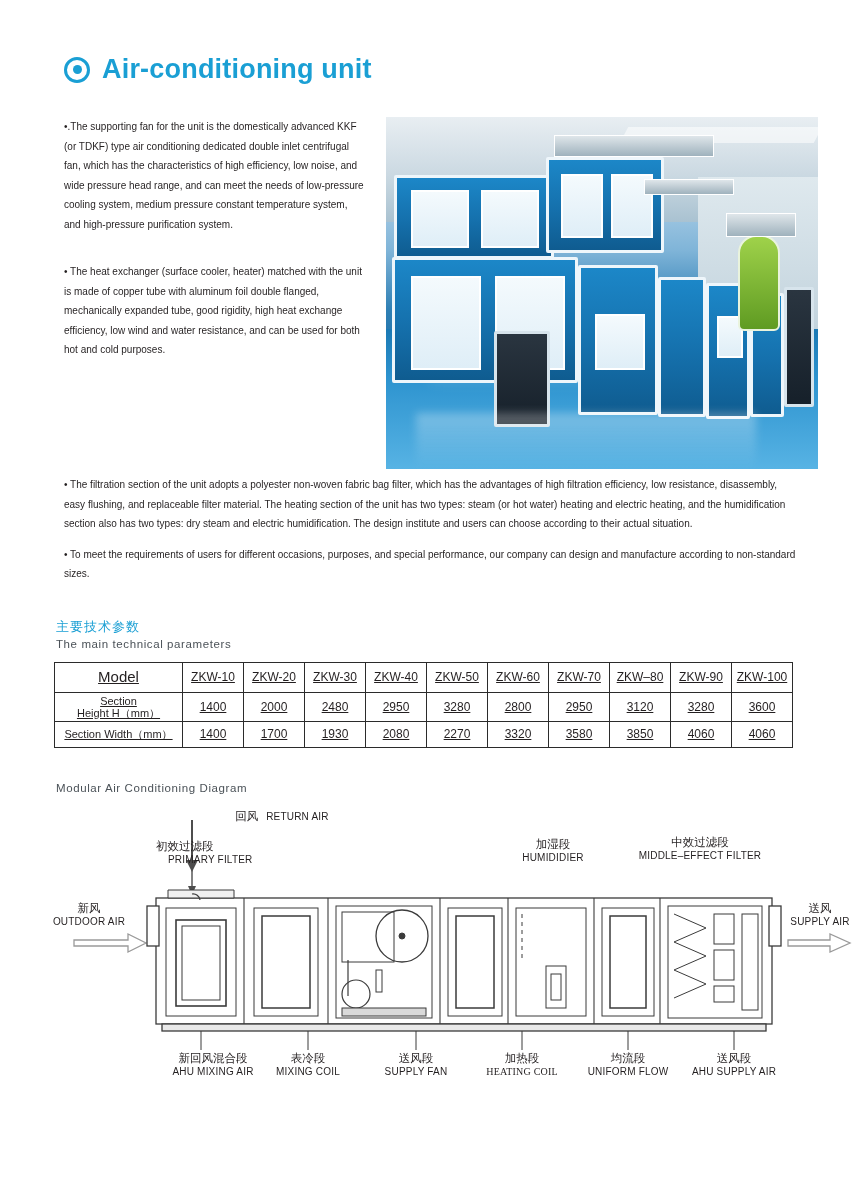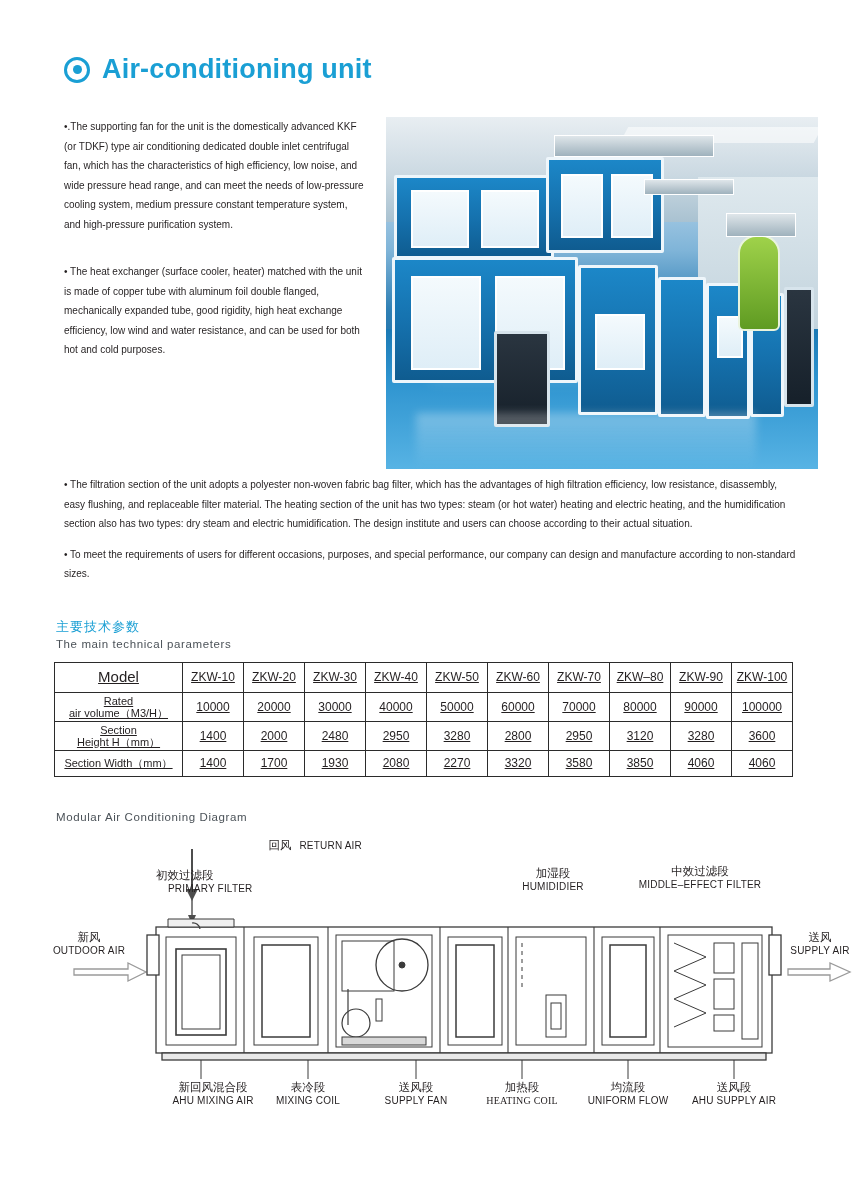--- a/index.html
+++ b/index.html
@@ -247,36 +247,20 @@
           <td class="val">ZKW-10</td>
           <td class="val">ZKW-20</td>
           <td class="val">ZKW-30</td>
           <td class="val">ZKW-40</td>
           <td class="val">ZKW-50</td>
           <td class="val">ZKW-60</td>
           <td class="val">ZKW-70</td>
           <td class="val">ZKW–80</td>
           <td class="val">ZKW-90</td>
           <td class="val">ZKW-100</td>
-        </tr>
-        <tr>
-          <td class="rowhead">
-            <span class="sub">Rated</span>
-            <span class="sub">air volume（M3/H）</span>
-          </td>
-          <td class="val">10000</td>
-          <td class="val">20000</td>
-          <td class="val">30000</td>
-          <td class="val">40000</td>
-          <td class="val">50000</td>
-          <td class="val">60000</td>
-          <td class="val">70000</td>
-          <td class="val">80000</td>
-          <td class="val">90000</td>
-          <td class="val">100000</td>
         </tr>
         <tr>
           <td class="rowhead">
             <span class="sub">Section</span>
             <span class="sub">Height H（mm）</span>
           </td>
           <td class="val">1400</td>
           <td class="val">2000</td>
           <td class="val">2480</td>
           <td class="val">2950</td>
@@ -403,21 +387,21 @@
       <g stroke="#3b3b3b" stroke-width="1" fill="none">
         <path d="M185 221 L185 240"></path>
         <path d="M292 221 L292 240"></path>
         <path d="M400 221 L400 240"></path>
         <path d="M506 221 L506 240"></path>
         <path d="M612 221 L612 240"></path>
         <path d="M718 221 L718 240"></path>
       </g>
     </svg>
 
-    <div class="lbl" style="left:186px; top:0px; width:160px; text-align:right;">
+    <div class="lbl" style="left:186px; top:0px; width:160px; text-align:center;">
       <span class="cn" style="display:inline-block; vertical-align:middle;">回风</span>
       <span class="en" style="display:inline-block; vertical-align:middle; margin-left:5px;">RETURN AIR</span>
     </div>
 
     <div class="lbl" style="left:130px; top:30px; width:180px; text-align:left;">
       <span class="cn" style="display:block; margin-left:10px;">初效过滤段</span>
       <span class="en" style="display:block; margin-left:22px;">PRIMARY FILTER</span>
     </div>
 
     <div class="lbl" style="left:472px; top:28px; width:130px;">

